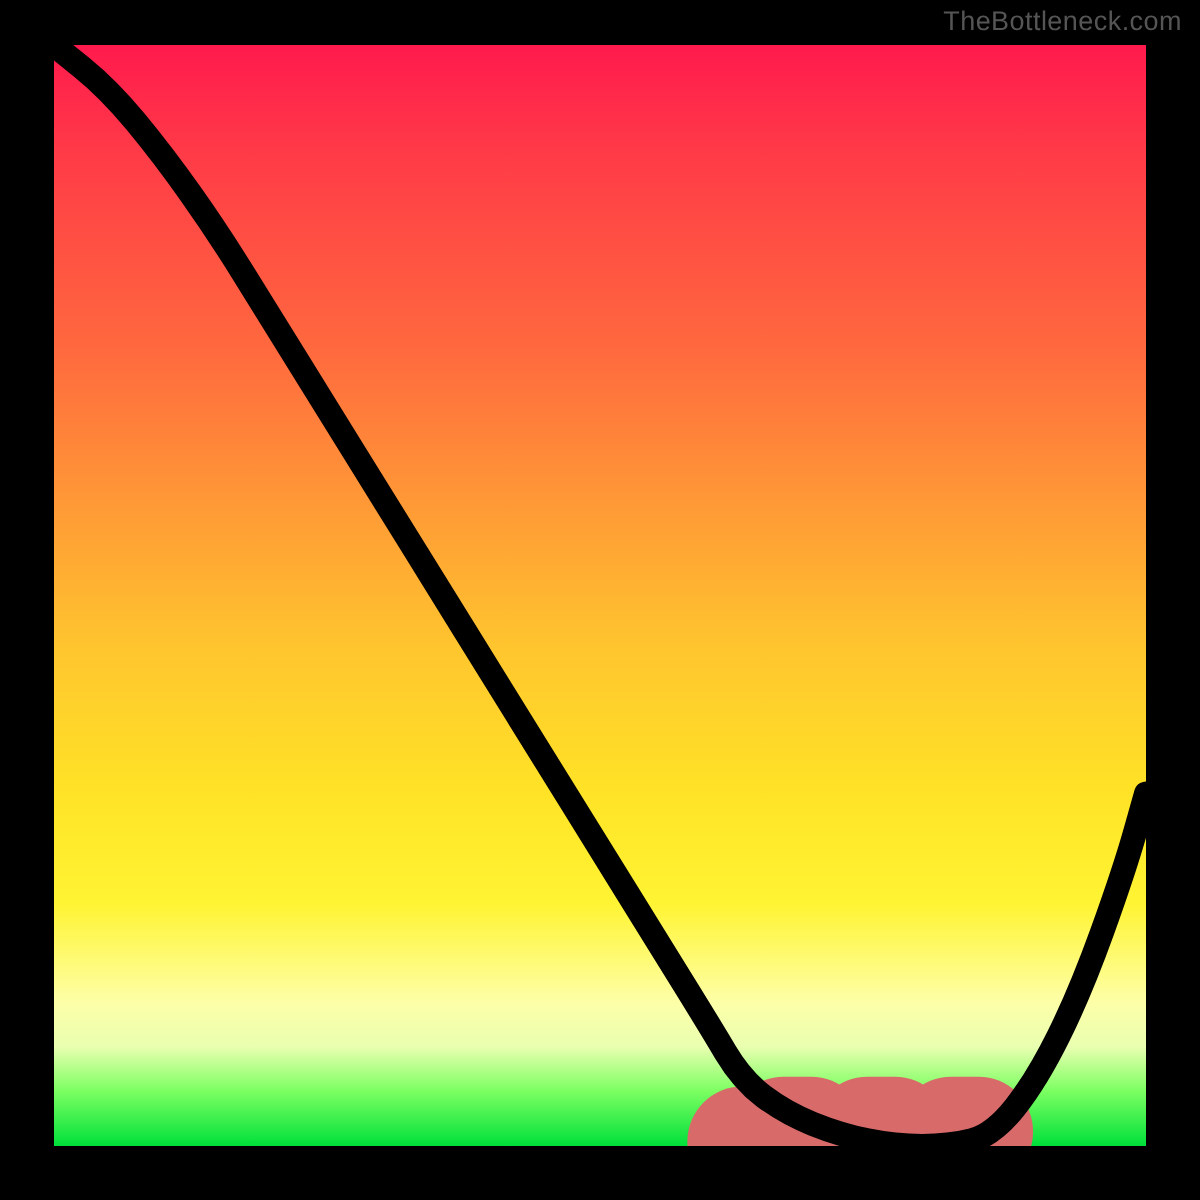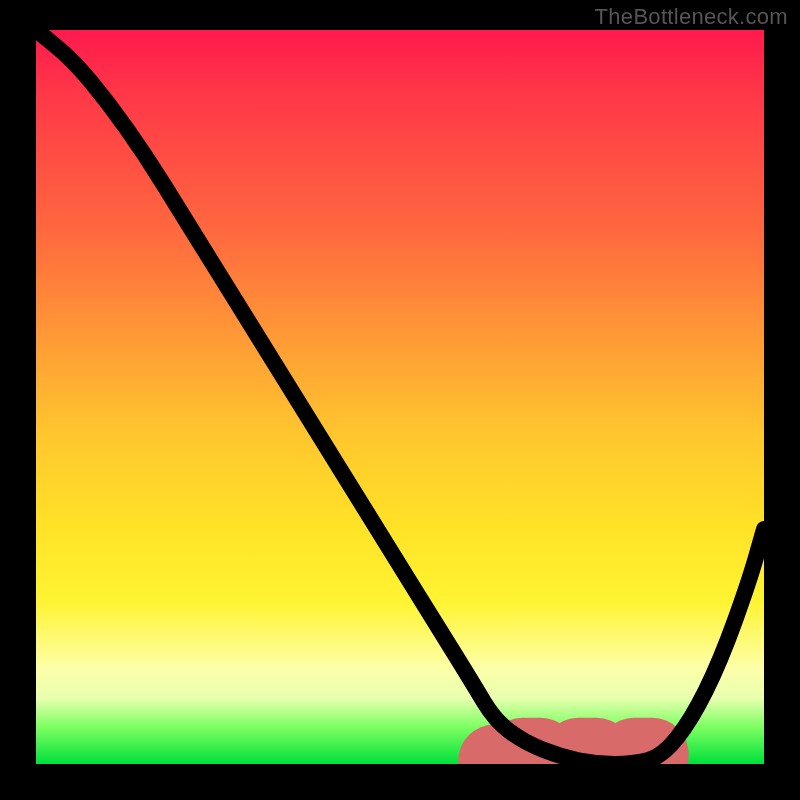--- a/index.html
+++ b/index.html
@@ -9,21 +9,21 @@
     height: 800px;
     background: #000;
     position: relative;
     font-family: Arial, Helvetica, sans-serif;
   }
   .watermark {
     position: absolute;
     top: 4px;
     right: 12px;
     color: #555;
-    font-size: 22px;
+    font-size: 18px;
     font-weight: 500;
     letter-spacing: 0.3px;
     z-index: 10;
   }
   .plot-frame {
     position: absolute;
     left: 36px;
     top: 30px;
     width: 728px;
     height: 734px;

